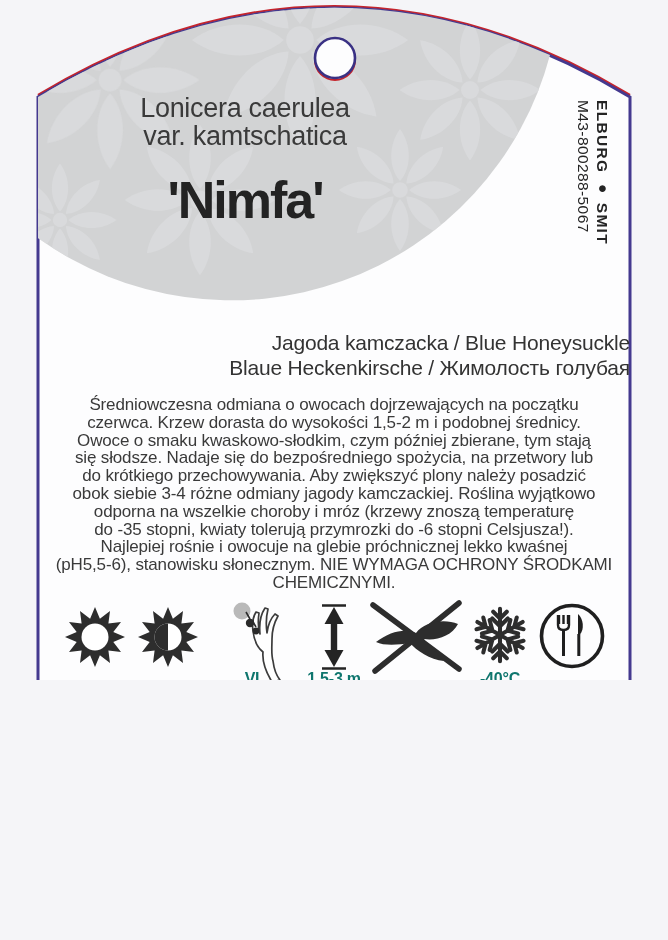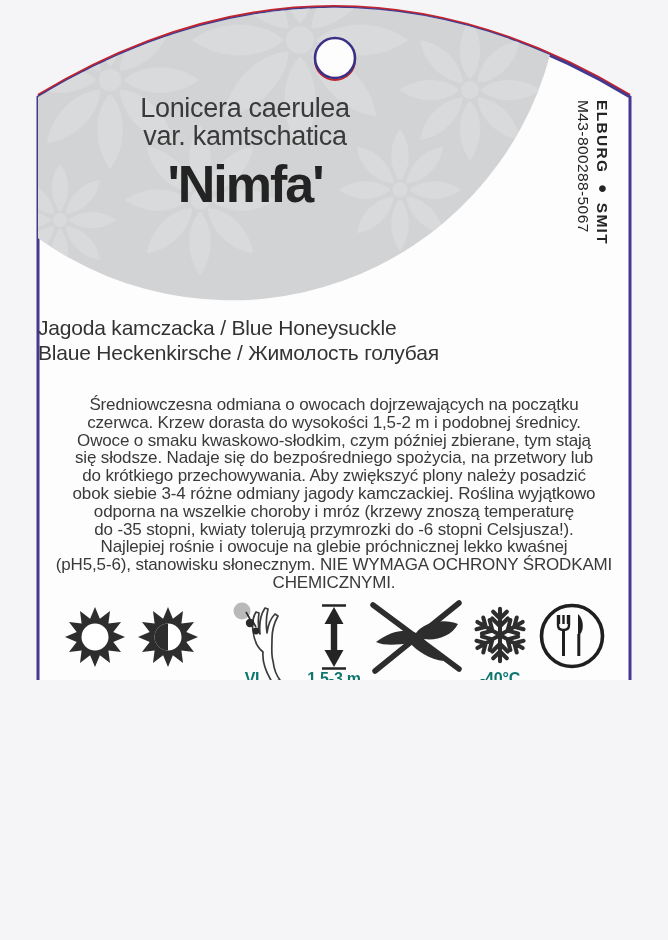--- a/index.html
+++ b/index.html
@@ -13,34 +13,34 @@
   .card{position:relative;width:668px;height:680px;overflow:hidden;}
   .bg{position:absolute;left:0;top:0;}
   .abs{position:absolute;}
 
   .title-block{left:20px;top:94px;width:450px;text-align:center;}
   .botanical{
     font-size:27px;line-height:28px;color:#3a3a3a;
     white-space:pre-line;letter-spacing:-0.3px;
   }
   .cultivar{
-    margin-top:8px;font-size:52px;line-height:52px;font-weight:700;
+    margin-top:24px;font-size:52px;line-height:52px;font-weight:700;
     color:#232323;letter-spacing:-2px;
   }
 
   .vtext{
     left:auto;right:56px;top:100px;height:175px;
     writing-mode:vertical-rl;text-orientation:mixed;
     font-size:15.5px;color:#242424;
   }
   .vtext .brand{display:block;font-weight:700;letter-spacing:1.3px;line-height:19px;}
   .vtext .code{display:block;letter-spacing:0.4px;line-height:19px;margin-top:0;}
 
   .common-names{
-    left:38px;top:315px;width:592px;text-align:left;
+    left:38px;top:330px;width:592px;text-align:right;
     font-size:21px;line-height:25px;color:#333;
     white-space:pre-line;letter-spacing:-0.2px;
   }
   .description{
     left:28px;top:396px;width:612px;text-align:center;
     font-size:17px;line-height:17.8px;color:#3a3a3a;
     white-space:pre-line;letter-spacing:-0.15px;
   }
 
   .icon-label{

